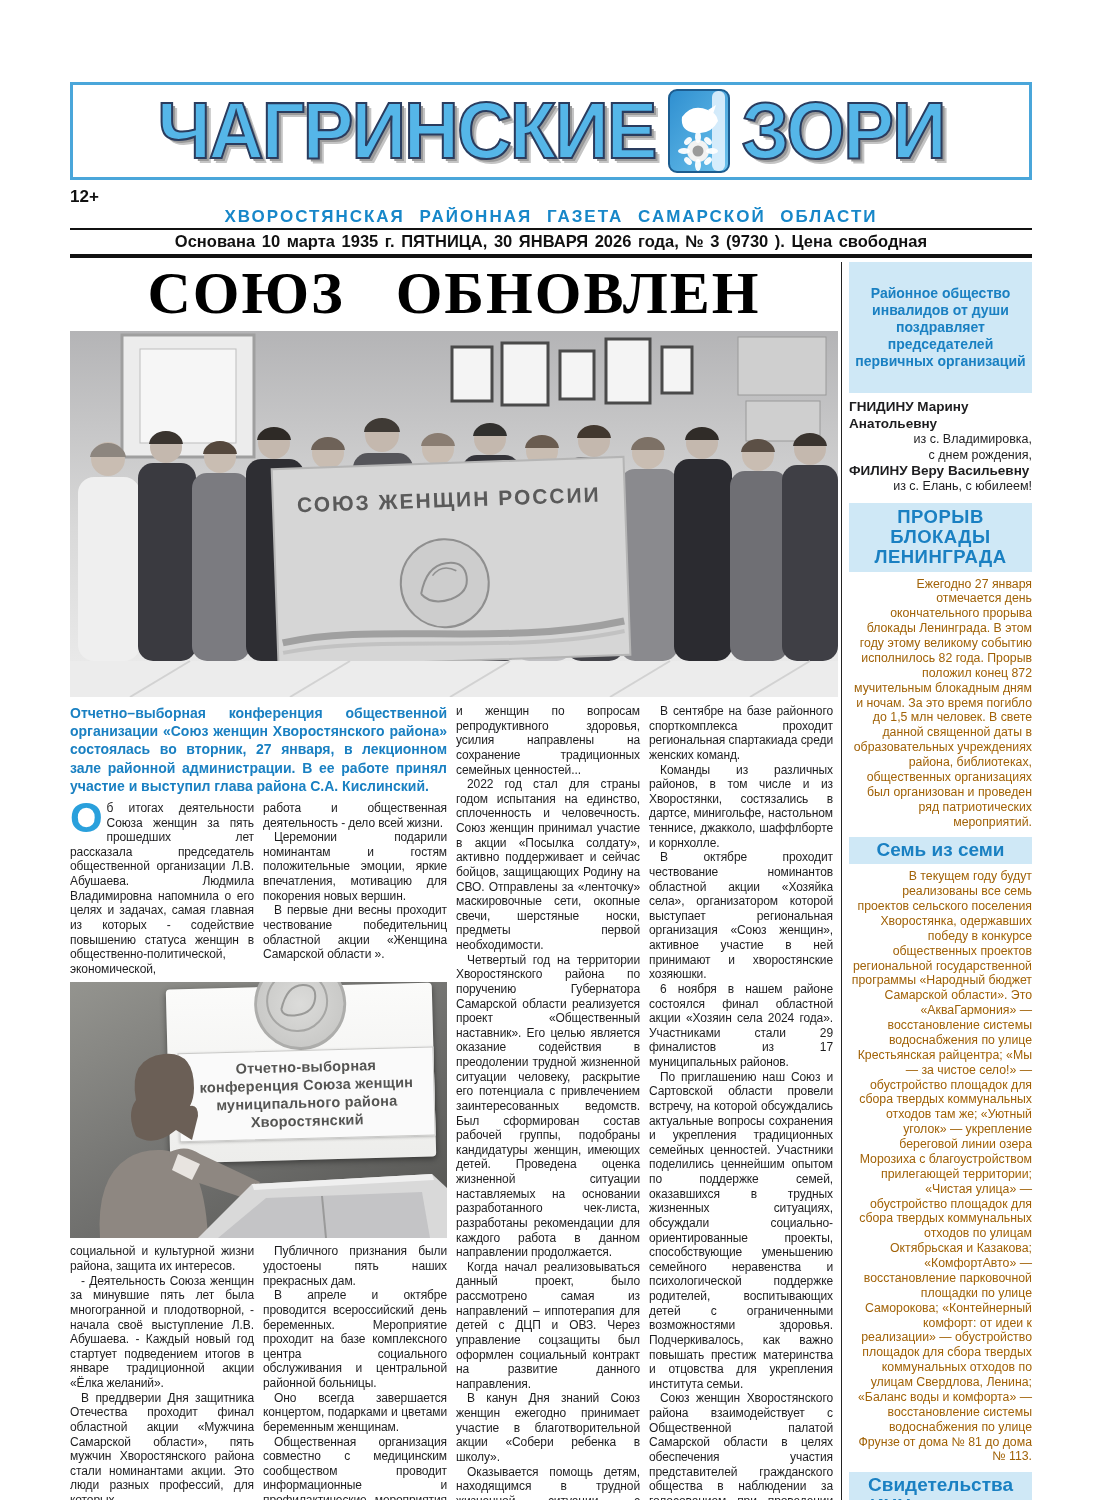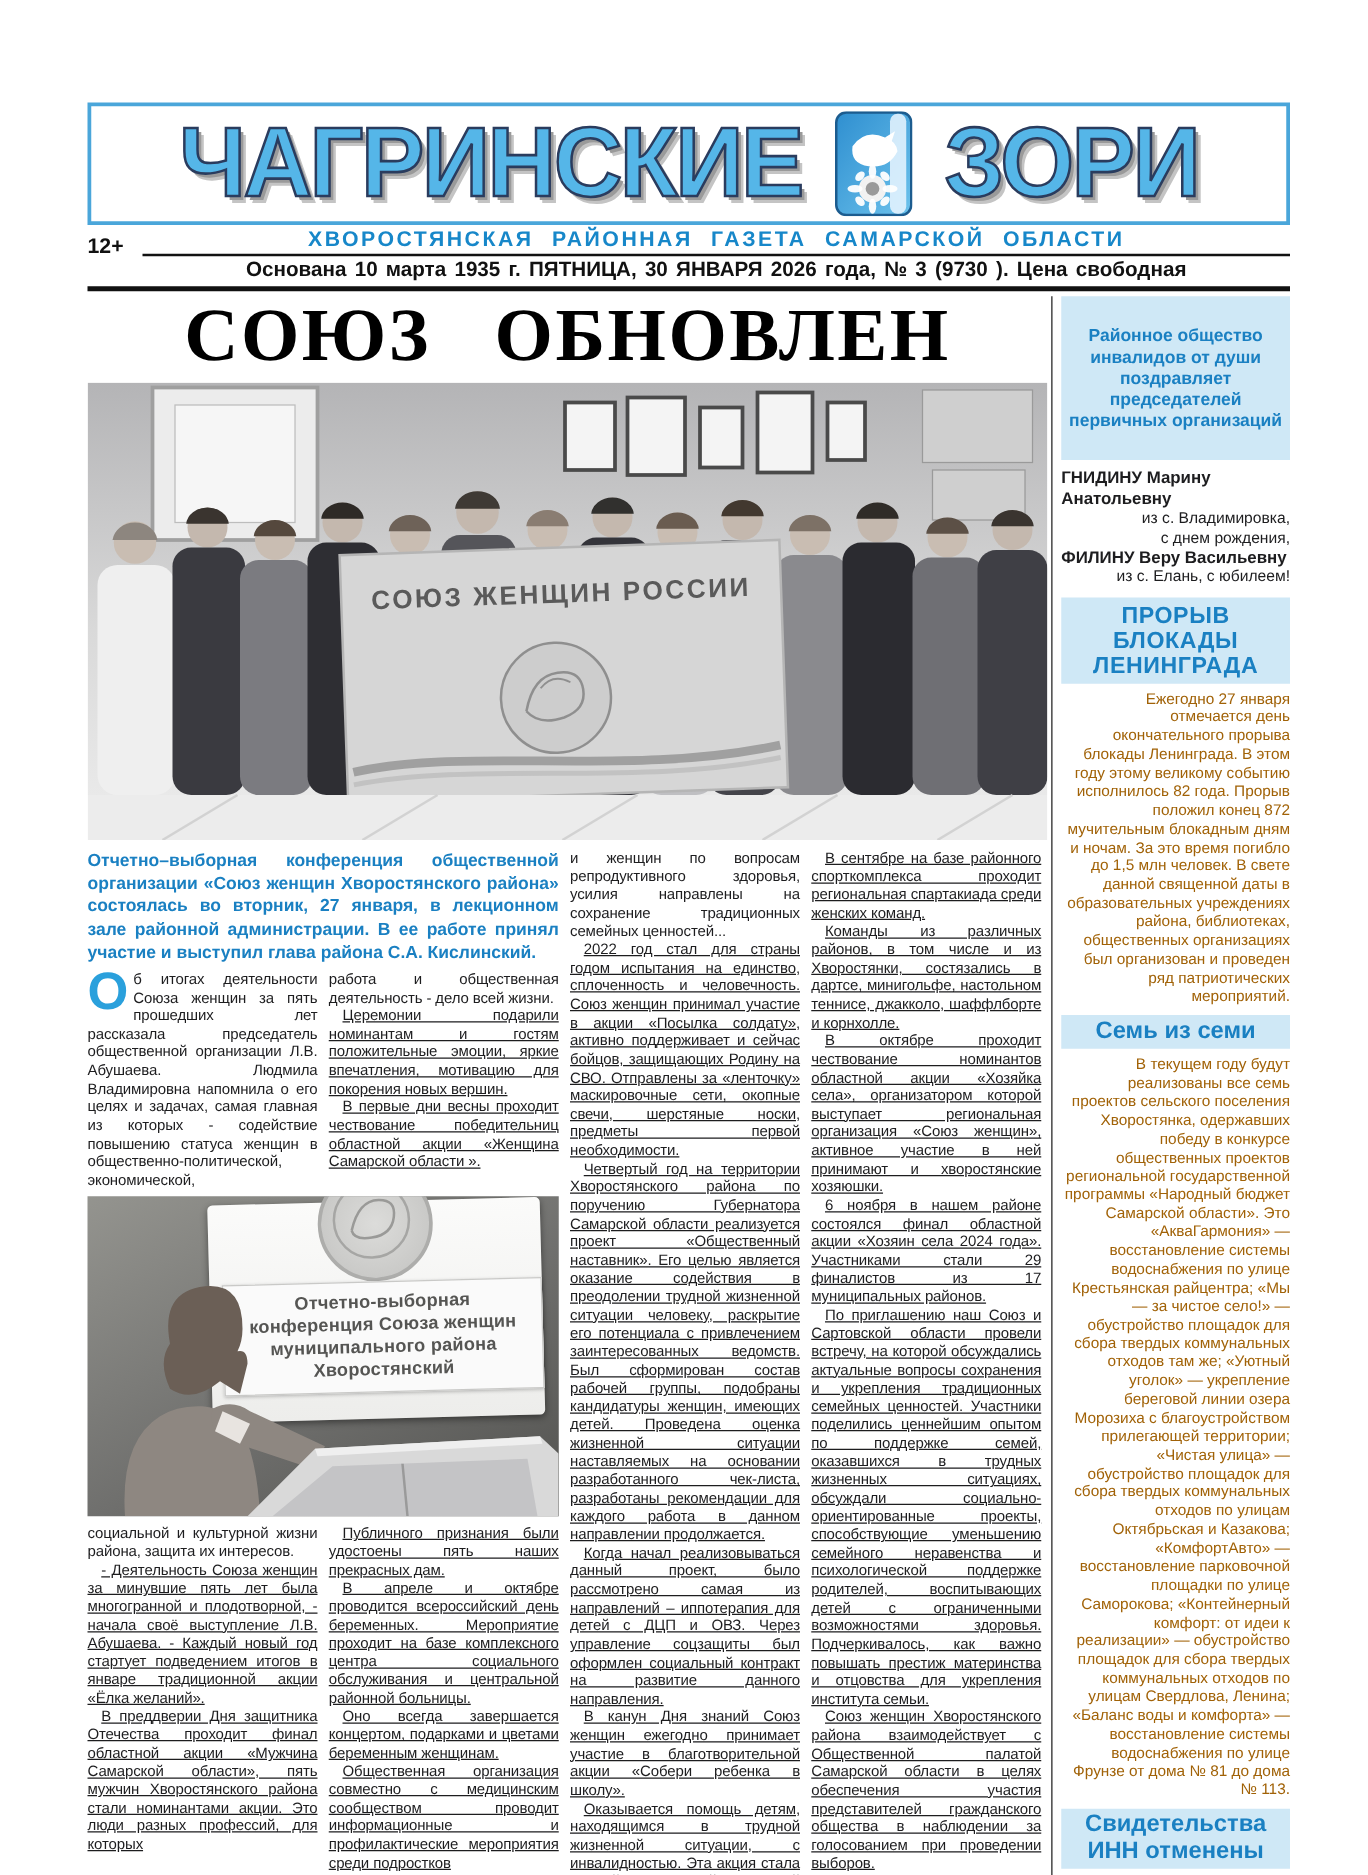--- a/index.html
+++ b/index.html
@@ -2,29 +2,29 @@
 <html><head>
 <meta charset="utf-8">
 <style>
   html,body{margin:0;padding:0;background:#ffffff;}
   body{width:1094px;height:1500px;position:relative;overflow:hidden;
        font-family:"Liberation Sans", sans-serif;color:#1d1d1f;}
   .page{position:absolute;left:70px;top:82px;width:962px;}
 
   
   .masthead{border:3px solid #4aa6da;height:98px;display:flex;align-items:center;
-            justify-content:center;gap:24px;background:#ffffff;box-sizing:border-box;}
+            justify-content:center;gap:10px;background:#ffffff;box-sizing:border-box;}
   .mast-title{font-weight:800;font-size:76px;line-height:1;color:#55b6e8;
               letter-spacing:-2px;transform:scaleY(1.04);
               -webkit-text-stroke:2px #2a3c5e;
               text-shadow:3px 3px 0 #9a9a9a,5px 5px 0 #c4c4c4;}
   .logo{width:62px;height:84px;flex:0 0 auto;margin:0 2px;}
 
   
-  .subhead{display:flex;margin-top:2px;}
+  .subhead{display:flex;margin-top:2px;flex-direction:column;}
   .age{width:44px;font-weight:bold;font-size:17px;padding-top:5px;color:#111;}
   .subhead-right{flex:1;}
   .gazette-line{color:#1787c9;font-weight:bold;font-size:17px;text-align:center;
                 letter-spacing:2px;word-spacing:8px;}
   .rule-thin{border-bottom:2px solid #111;margin:1px 0 2px;}
   .dateline{font-weight:bold;font-size:16.5px;text-align:center;color:#111;word-spacing:2px;}
   .rule-thick{border-bottom:4px solid #111;margin-top:3px;}
 
   
   .mainwrap{display:flex;margin-top:4px;}
@@ -39,21 +39,21 @@
   .photo1{width:768px;height:366px;position:relative;overflow:hidden;}
   .photo1 svg{display:block;}
 
   
   .bodytext{display:flex;gap:9px;margin-top:7px;}
   .half{width:377px;flex:0 0 auto;}
   .col{width:184px;flex:0 0 auto;}
   .lead{color:#1a80c2;font-weight:bold;font-size:14px;line-height:1.3;
         text-align:justify;margin:0 0 6px;}
   p.art{font-size:12px;line-height:1.22;text-align:justify;margin:0;letter-spacing:-0.1px;}
-  p.art.ind{text-indent:11px;text-decoration:underline;}
+  p.art.ind{text-indent:11px;}
   .tworow{display:flex;gap:9px;}
   .dropcap{float:left;font-size:42px;line-height:33px;font-weight:bold;
            color:#2aa0dc;padding-right:4px;}
 
   
   .photo2{width:377px;height:256px;position:relative;overflow:hidden;margin:6px 0;
           background:linear-gradient(150deg,#94948f 0%,#6f6f6d 55%,#52524f 100%);}
   .p2-screen{position:absolute;left:98px;top:4px;width:266px;height:174px;
              background:linear-gradient(#fbfbfa,#ededeb);border-radius:4px;
              transform:rotate(-1.5deg);box-shadow:0 2px 6px rgba(0,0,0,.45);}

